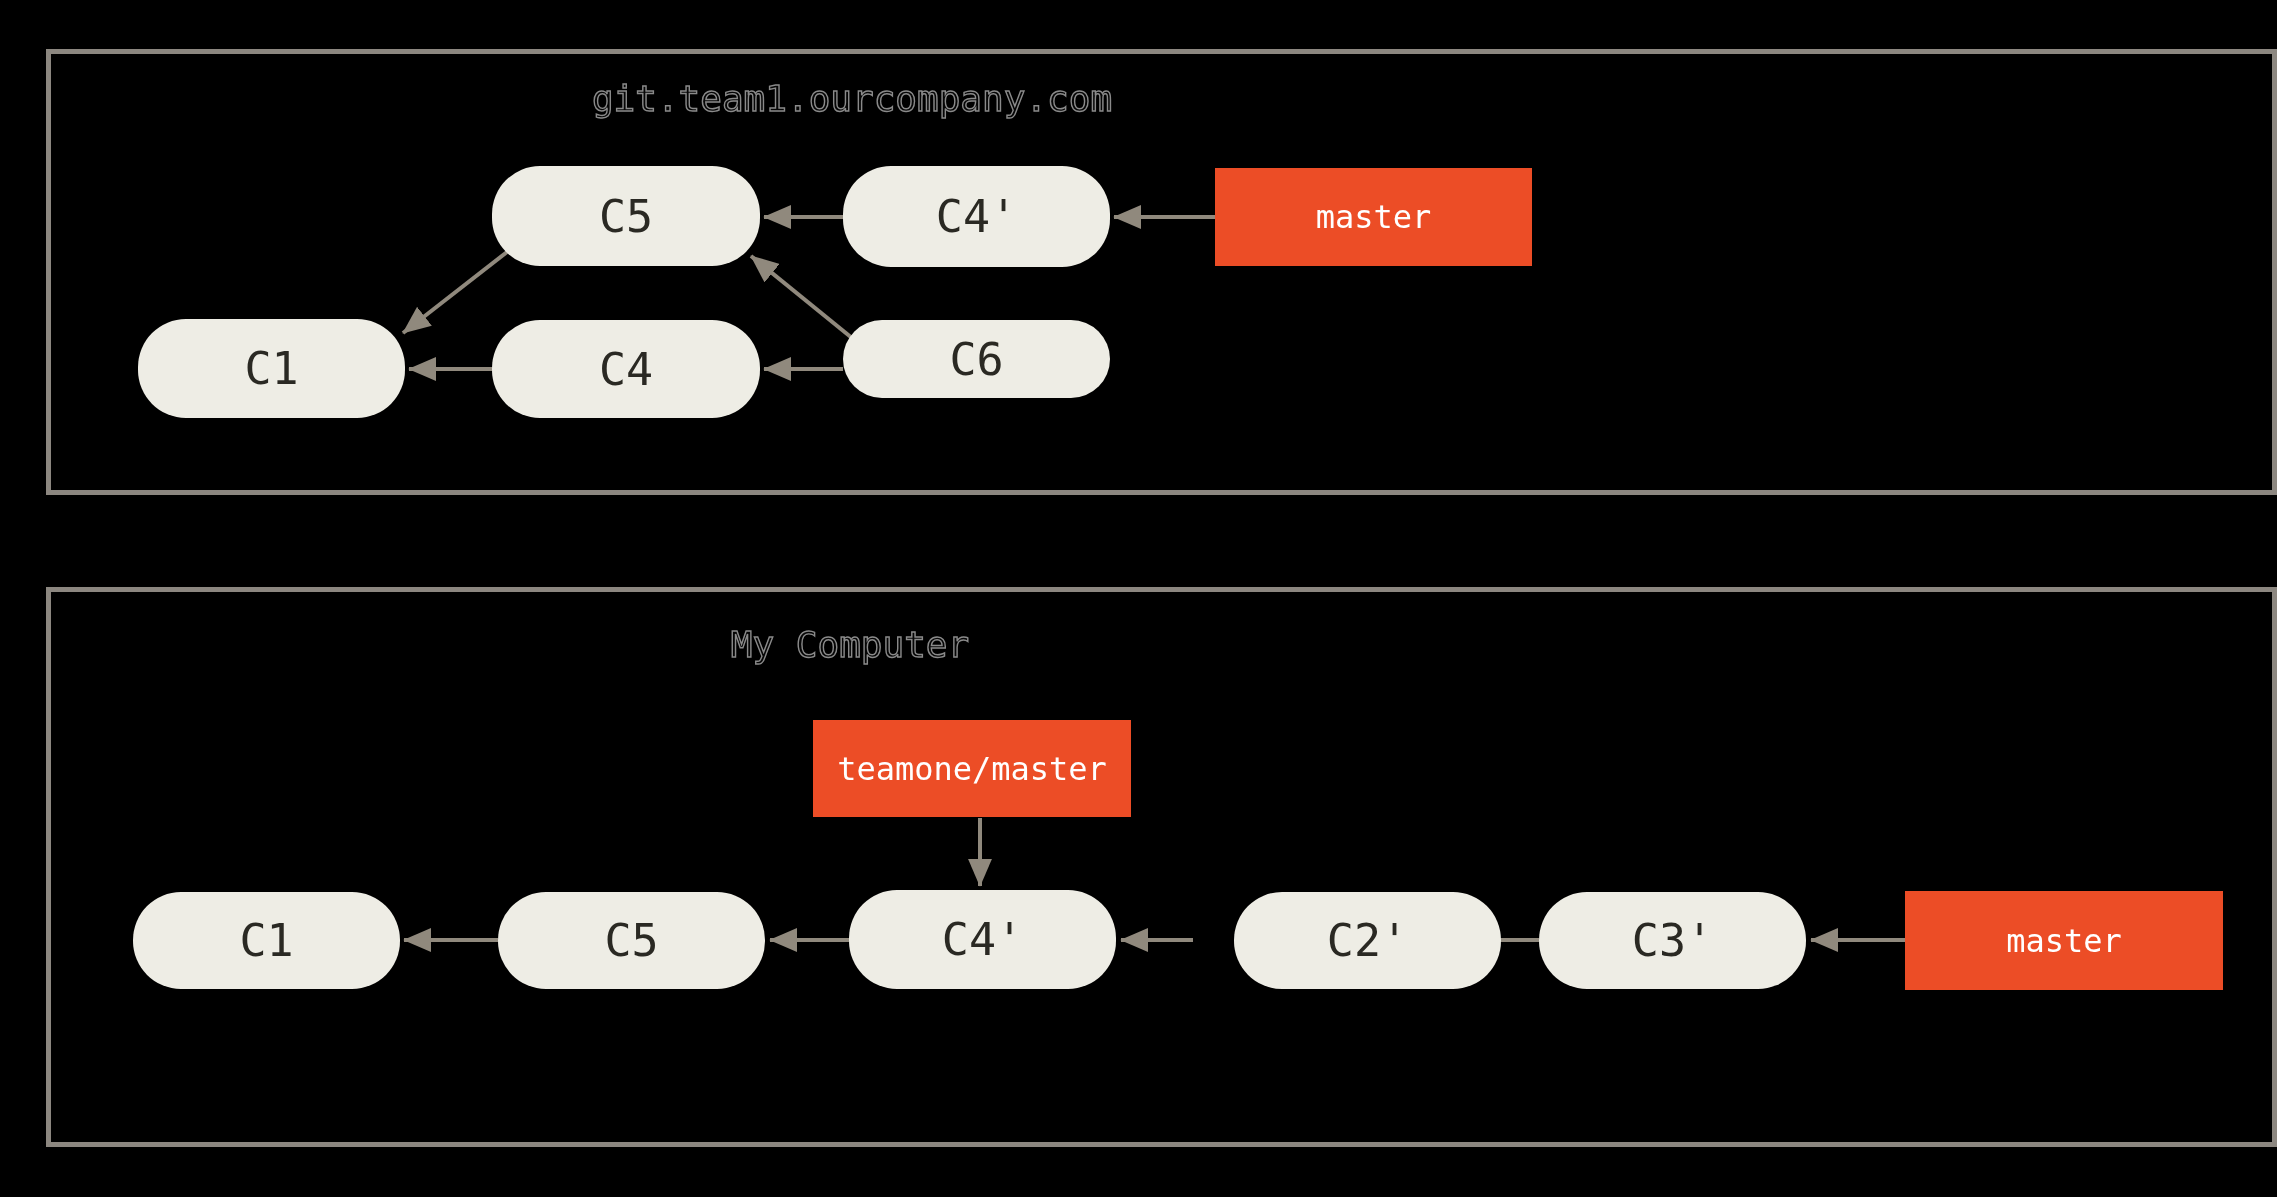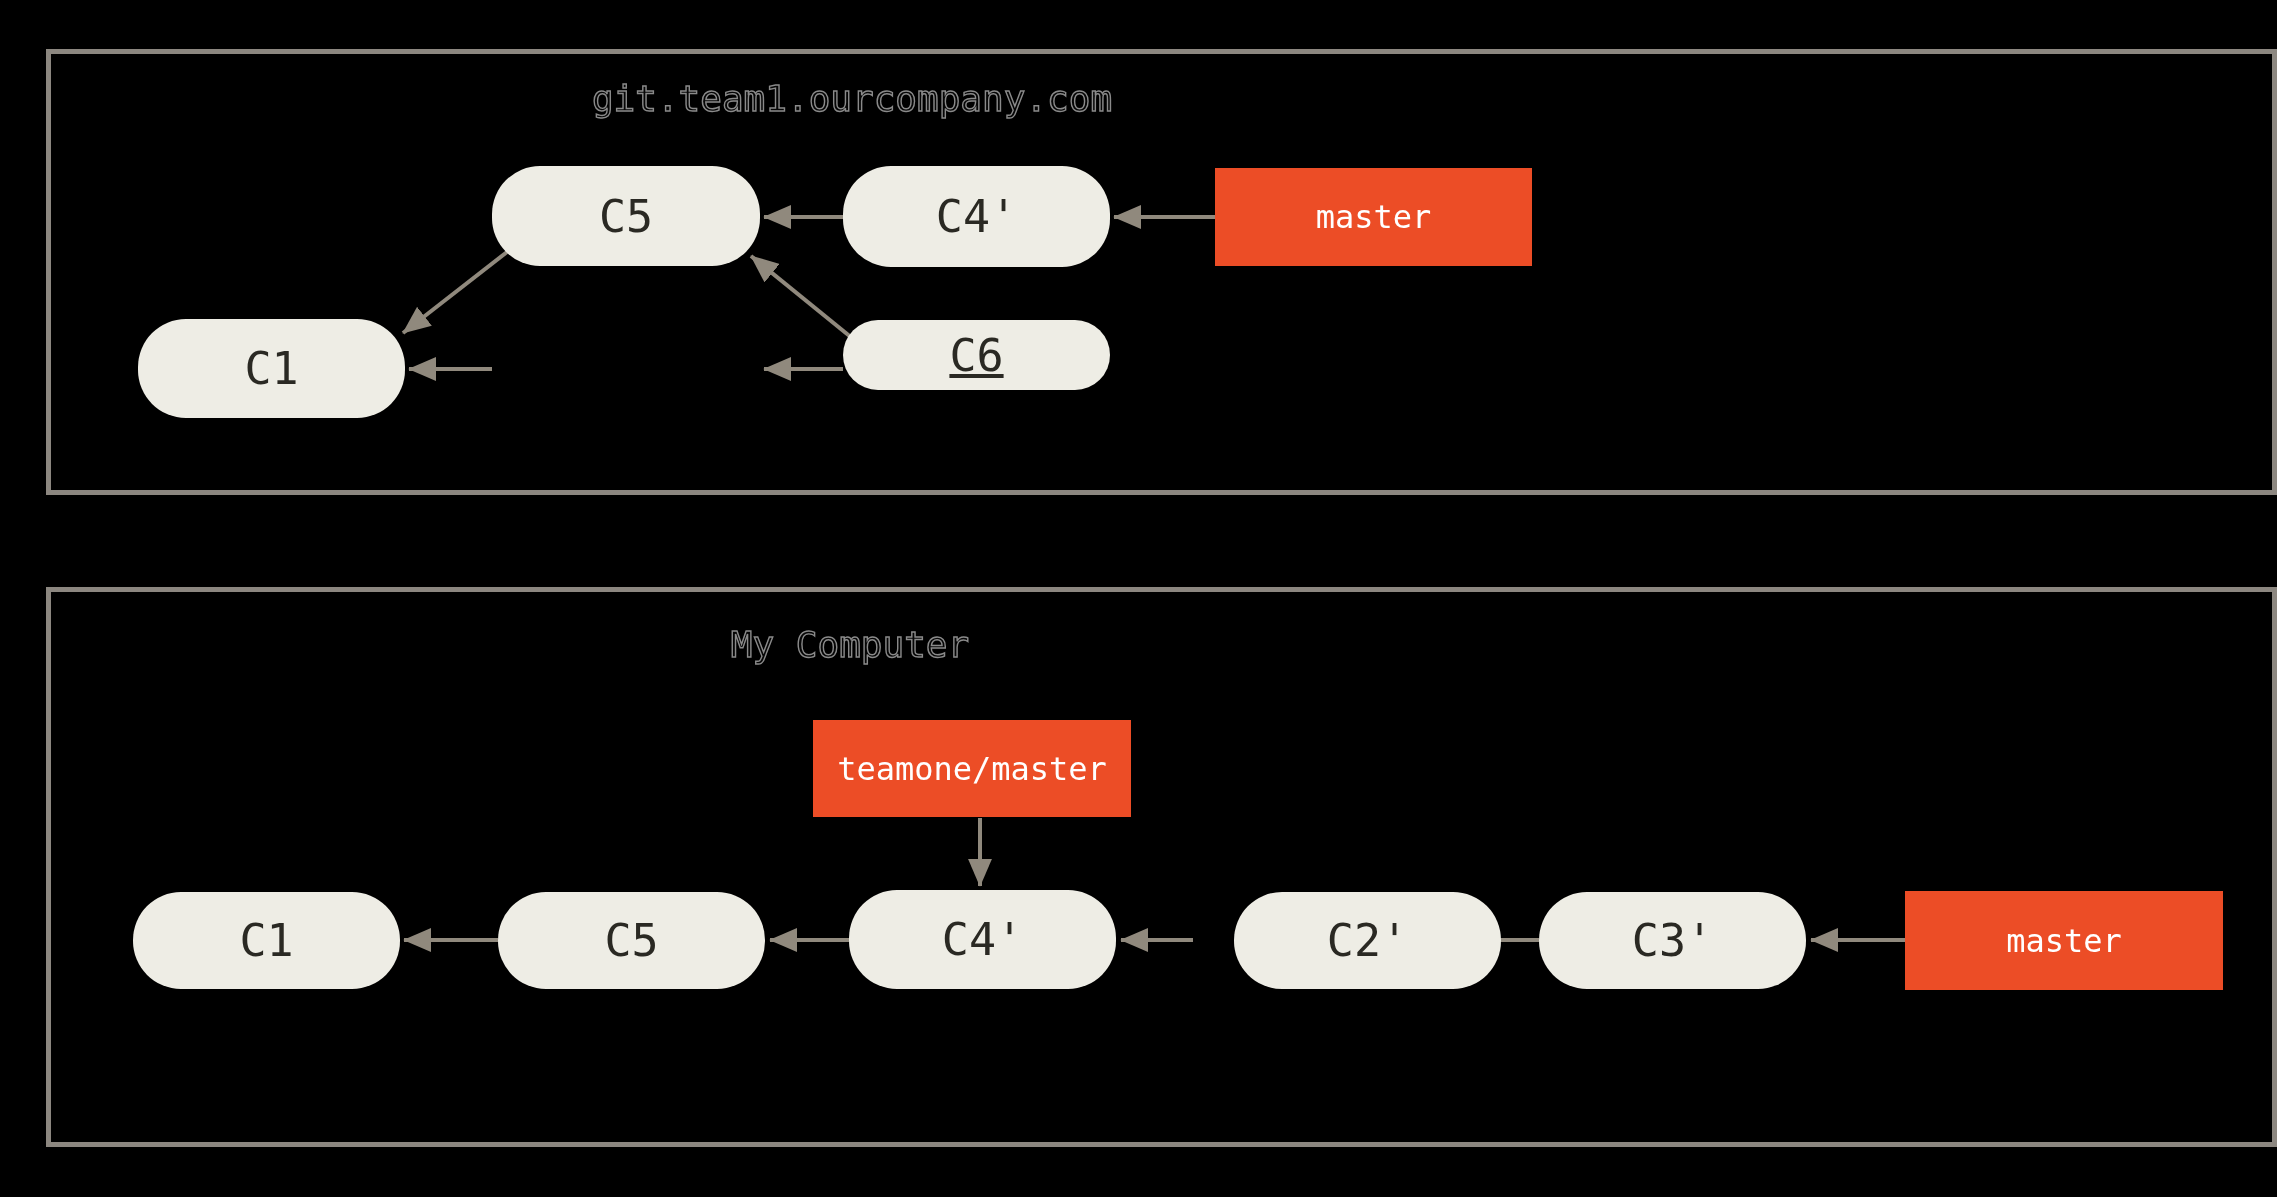--- a/index.html
+++ b/index.html
@@ -86,21 +86,22 @@
     <line class="arrow" x1="849" y1="940" x2="770" y2="940" marker-end="url(#ah)"></line>
     <line class="arrow" x1="1193" y1="940" x2="1121" y2="940" marker-end="url(#ah)"></line>
     <line class="arrow" x1="1539" y1="940" x2="1465" y2="940" marker-end="url(#ah)"></line>
     <line class="arrow" x1="1905" y1="940" x2="1811" y2="940" marker-end="url(#ah)"></line>
     <line class="arrow" x1="980" y1="818" x2="980" y2="886" marker-end="url(#ah)"></line>
   </svg>
 
   <div class="node" style="left:492px;top:166px;width:268px;height:100px;">C5</div>
   <div class="node" style="left:843px;top:166px;width:267px;height:101px;">C4'</div>
   <div class="node" style="left:138px;top:319px;width:267px;height:99px;">C1</div>
-  <div class="node" style="left:843px;top:320px;width:267px;height:70px;text-decoration:underline;">C6</div>
+  <div class="node" style="left:492px;top:320px;width:268px;height:98px;">C4</div>
+  <div class="node" style="left:843px;top:320px;width:267px;height:78px;">C6</div>
   <div class="branch" style="left:1215px;top:168px;width:317px;height:98px;">master</div>
 
   <div class="node" style="left:133px;top:892px;width:267px;height:97px;">C1</div>
   <div class="node" style="left:498px;top:892px;width:267px;height:97px;">C5</div>
   <div class="node" style="left:849px;top:890px;width:267px;height:99px;">C4'</div>
   <div class="node" style="left:1234px;top:892px;width:267px;height:97px;">C2'</div>
   <div class="node" style="left:1539px;top:892px;width:267px;height:97px;">C3'</div>
   <div class="branch" style="left:813px;top:720px;width:318px;height:97px;">teamone/master</div>
   <div class="branch" style="left:1905px;top:891px;width:318px;height:99px;">master</div>
 

